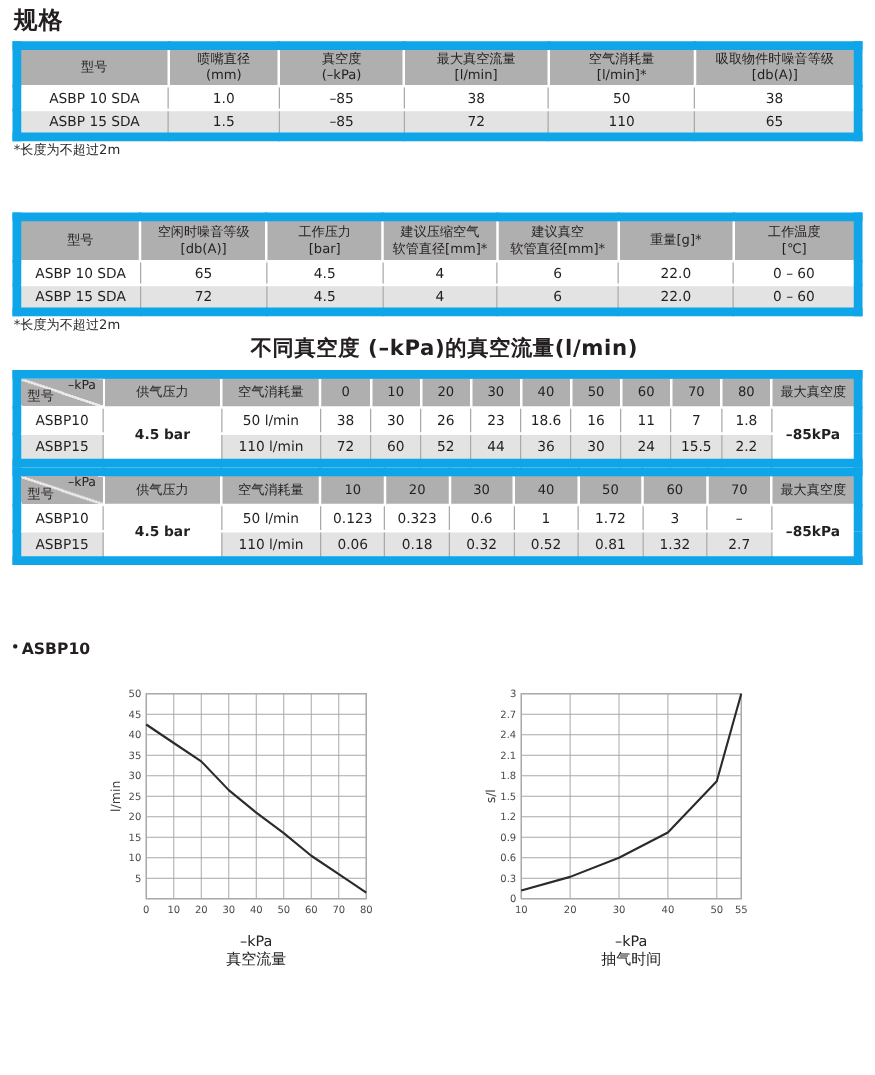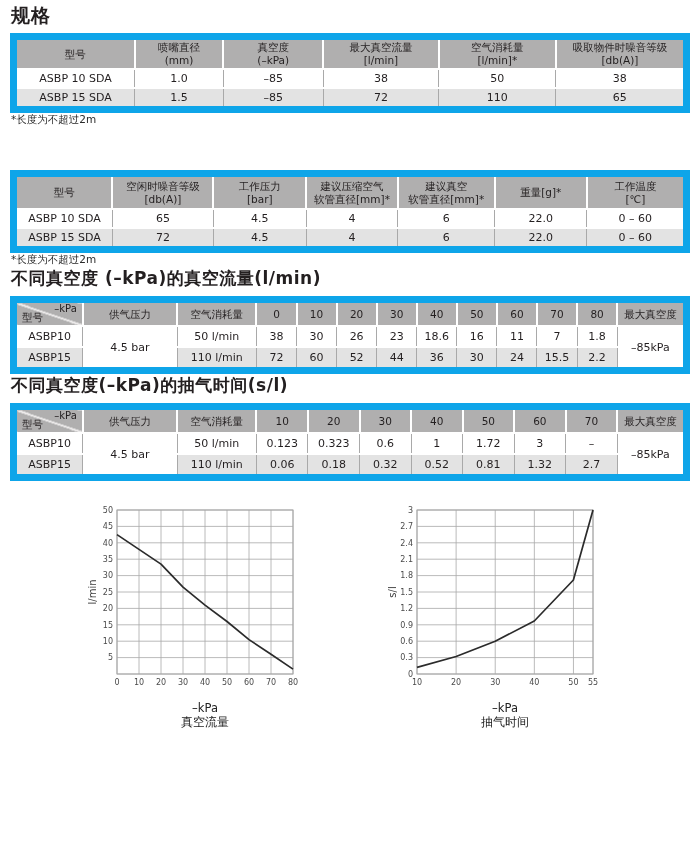--- a/index.html
+++ b/index.html
@@ -19,40 +19,40 @@
     border-left:2px solid #fff;border-right:2px solid #fff;border-bottom:2px solid #fff;
     text-align:center;vertical-align:middle;white-space:pre-line;padding:1px 0;
   }
   td{
     font-size:11px;text-align:center;vertical-align:middle;
     border-left:1px solid #a9a9a9;border-right:1px solid #a9a9a9;
     border-top:2px solid #fff;border-bottom:2px solid #fff;padding:0;
   }
   tbody tr.r0 td{background:#ffffff;}
   tbody tr.r1 td{background:#e3e3e3;}
-  td.merged{background:#ffffff !important;}
+  td.merged{background:#ffffff !important;font-weight:bold;}
   .spec thead th{height:25px;}
   .spec tbody td{height:17px;}
   .spec.t2 thead th{height:29px;}
   .matrix thead th{height:20px;font-size:10.5px;}
   .matrix tbody td{height:19px;}
   th.diag{
     position:relative;padding:0;
     background:
       linear-gradient(to right top,
         rgba(0,0,0,0) calc(50% - 1px),
         #eceaea calc(50% - 1px),
         #eceaea calc(50% + 1px),
         rgba(0,0,0,0) calc(50% + 1px)),
       #b0afaf;
   }
   th.diag .corner-top{position:absolute;top:0px;right:5px;font-size:10px;}
   th.diag .corner-bottom{position:absolute;bottom:1px;left:5px;font-size:10.5px;}
   .t2{margin-top:43px;}
-  .sec3{margin-top:64px;}
+  .sec3{margin-top:64px;text-align:center;}
   .sec4{margin-top:39px;}
   .model-label{margin:59px 0 0 9px;font-size:12.5px;font-weight:bold;}
   .model-label .bullet{font-size:10px;vertical-align:2px;margin-right:2px;}
   .charts{position:relative;height:250px;}
   .chart{position:absolute;top:21px;}
   .chart.c0{left:87px;}
   .chart.c1{left:387px;}
   svg text{font-family:"DejaVu Sans","Liberation Sans",sans-serif;}
 </style>
 </head>
@@ -215,21 +215,20 @@
           <td>44</td>
           <td>36</td>
           <td>30</td>
           <td>24</td>
           <td>15.5</td>
           <td>2.2</td>
         </tr>
       </tbody>
     </table>
 
-  <h2 class="section-title sec4">不同真空度(–kPa)的抽气时间(s/l)</h2>
   <table class="matrix">
       <colgroup>
         <col style="width: 10.3%;">
         <col style="width: 14%;">
         <col style="width: 11.8%;">
         <col style="width: 7.65714%;">
         <col style="width: 7.65714%;">
         <col style="width: 7.65714%;">
         <col style="width: 7.65714%;">
         <col style="width: 7.65714%;">
@@ -273,20 +272,21 @@
           <td>0.18</td>
           <td>0.32</td>
           <td>0.52</td>
           <td>0.81</td>
           <td>1.32</td>
           <td>2.7</td>
         </tr>
       </tbody>
     </table>
 
+  <div class="model-label"><span class="bullet">•</span><span>ASBP10</span></div>
 
   <div class="charts">
     <div class="chart c0"><svg width="220" height="226" viewBox="0 0 220 226">
           <line x1="30" y1="8" x2="30" y2="172" stroke="#a8a8a8" stroke-width="0.8"></line>
           <line x1="52" y1="8" x2="52" y2="172" stroke="#a8a8a8" stroke-width="0.8"></line>
           <line x1="74" y1="8" x2="74" y2="172" stroke="#a8a8a8" stroke-width="0.8"></line>
           <line x1="96" y1="8" x2="96" y2="172" stroke="#a8a8a8" stroke-width="0.8"></line>
           <line x1="118" y1="8" x2="118" y2="172" stroke="#a8a8a8" stroke-width="0.8"></line>
           <line x1="140" y1="8" x2="140" y2="172" stroke="#a8a8a8" stroke-width="0.8"></line>
           <line x1="162" y1="8" x2="162" y2="172" stroke="#a8a8a8" stroke-width="0.8"></line>

